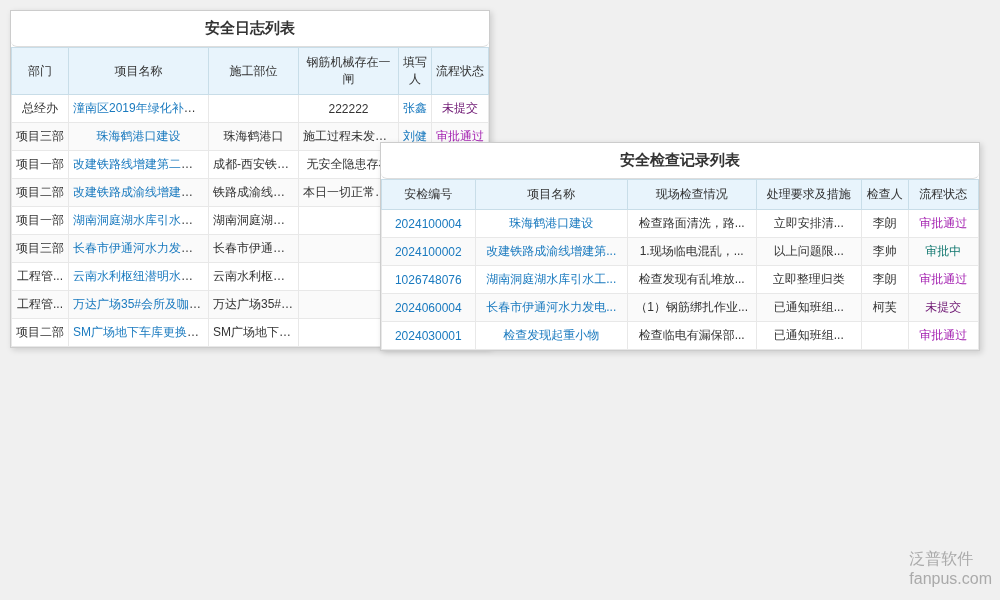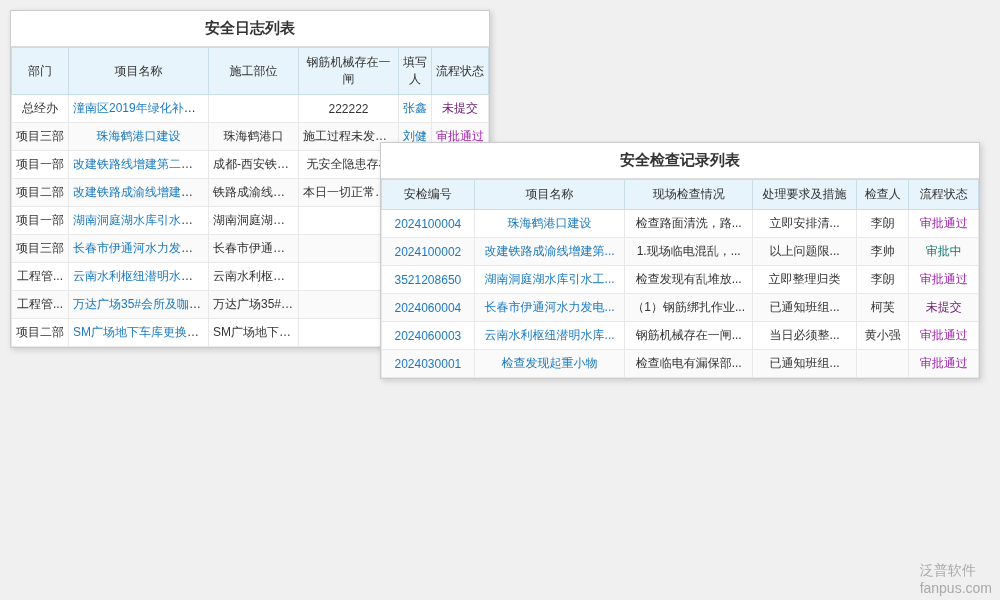--- a/index.html
+++ b/index.html
@@ -37,20 +37,21 @@
     }
 
     .panel-title {
       text-align: center;
       padding: 8px 0;
       font-size: 15px;
       font-weight: bold;
       color: #333;
       background: #fff;
       border-bottom: 1px solid #ddd;
+      border-radius: 6px;
     }
 
     table {
       width: 100%;
       border-collapse: collapse;
     }
 
     thead th {
       background: #e8f4fc;
       color: #333;
@@ -85,23 +86,23 @@
     }
 
     .status-unsubmit { color: #701a75; }
     .status-approved { color: #a21caf; }
     .status-void { color: #e53935; }
     .status-reviewing { color: #0f766e; }
 
     
     .watermark {
       position: absolute;
-      bottom: 4px;
+      bottom: 12px;
       right: 8px;
-      font-size: 14px;
+      font-size: 16px;
       color: #aaa;
       z-index: 10;
     }
 
     .left-panel table td:nth-child(1),
     .left-panel table th:nth-child(1) { width: 60px; }
     .left-panel table td:nth-child(2),
     .left-panel table th:nth-child(2) { width: 140px; max-width: 140px; }
     .left-panel table td:nth-child(3),
     .left-panel table th:nth-child(3) { width: 90px; max-width: 90px; }
@@ -242,44 +243,36 @@
         </tr>
         <tr>
           <td><span class="link-text">2024100002</span></td>
           <td><span class="link-text">改建铁路成渝线增建第...</span></td>
           <td>1.现场临电混乱，...</td>
           <td>以上问题限...</td>
           <td>李帅</td>
           <td class="status-reviewing">审批中</td>
         </tr>
         <tr>
-          <td><span class="link-text">3521208650</span></td>
+          <td><span class="link-text">1026748076</span></td>
           <td><span class="link-text">湖南洞庭湖水库引水工...</span></td>
           <td>检查发现有乱堆放...</td>
           <td>立即整理归类</td>
           <td>李朗</td>
           <td class="status-approved">审批通过</td>
         </tr>
         <tr>
           <td><span class="link-text">2024060004</span></td>
           <td><span class="link-text">长春市伊通河水力发电...</span></td>
           <td>（1）钢筋绑扎作业...</td>
           <td>已通知班组...</td>
           <td>柯芙</td>
           <td class="status-unsubmit">未提交</td>
         </tr>
         <tr>
-          <td><span class="link-text">2024060003</span></td>
-          <td><span class="link-text">云南水利枢纽潜明水库...</span></td>
-          <td>钢筋机械存在一闸...</td>
-          <td>当日必须整...</td>
-          <td>黄小强</td>
-          <td class="status-approved">审批通过</td>
-        </tr>
-        <tr>
           <td><span class="link-text">2024030001</span></td>
           <td><span class="link-text">检查发现起重小物</span></td>
           <td>检查临电有漏保部...</td>
           <td>已通知班组...</td>
           <td></td>
           <td class="status-approved">审批通过</td>
         </tr>
       </tbody>
   </table>
 </div>

